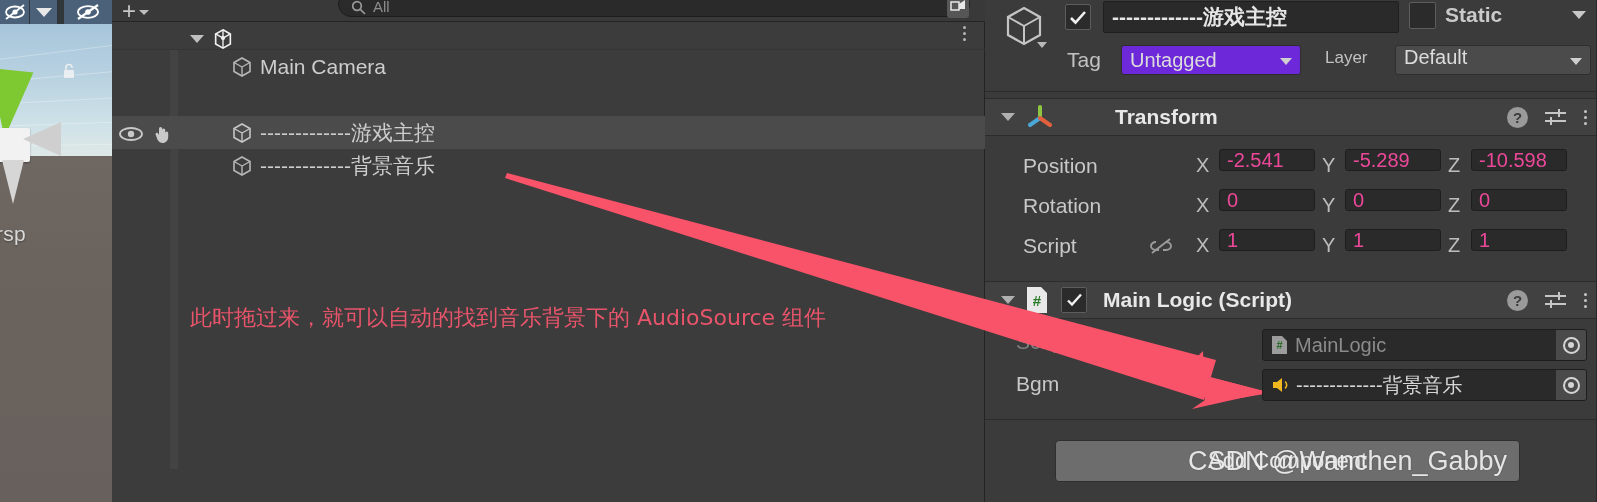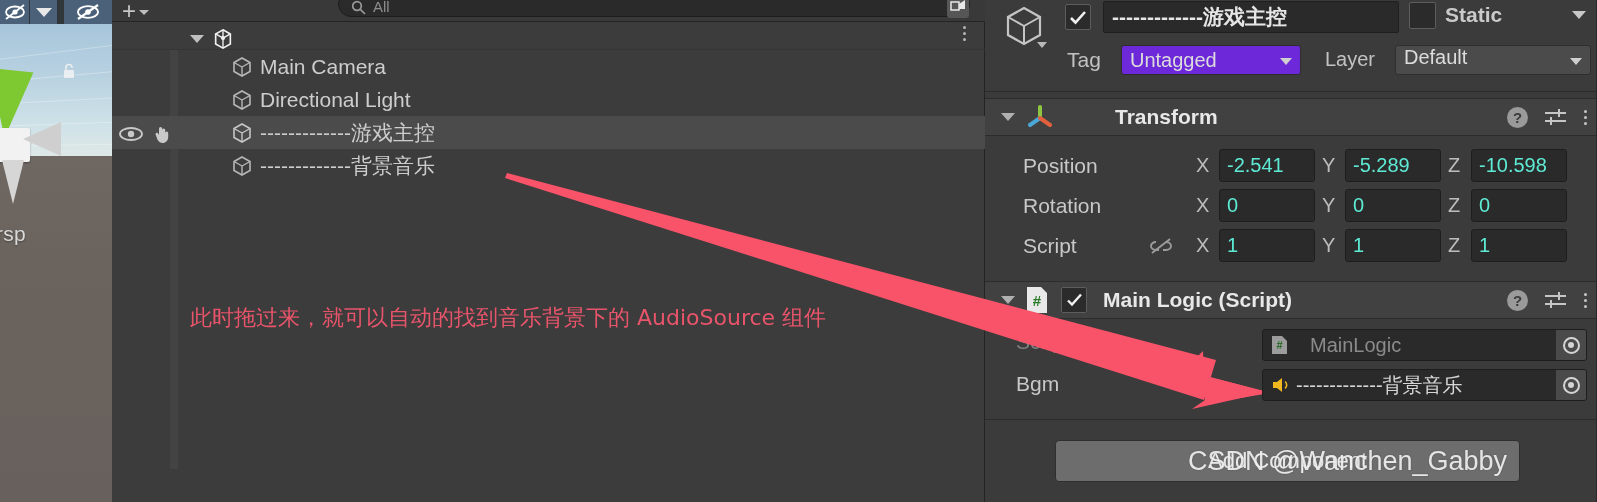--- a/index.html
+++ b/index.html
@@ -201,21 +201,21 @@
     width: 0; height: 0; border-left: 7px solid transparent;
     border-right: 7px solid transparent; border-top: 8px solid #c7c7c7;
   }
   #tag-label { position: absolute; left: 82px; top: 48px; color: #c2c2c2; font-size: 21px; }
   #tag-dd {
     position: absolute; left: 136px; top: 45px; width: 180px; height: 30px;
     background: #6d28d9; border: 1px solid #2e2e2e; border-radius: 3px;
     display: flex; align-items: center; padding: 0 8px;
     color: #dcdcdc; font-size: 20px;
   }
-  #layer-label { position: absolute; left: 340px; top: 48px; color: #c2c2c2; font-size: 20px; }
+  #layer-label { position: absolute; left: 340px; top: 48px; color: #c2c2c2; font-size: 17px; }
   #layer-dd {
     position: absolute; left: 410px; top: 45px; width: 196px; height: 30px;
     background: #4b4b4b; border: 1px solid #2e2e2e; border-radius: 3px;
     display: flex; align-items: flex-start; padding: 0 8px;
     color: #dcdcdc; font-size: 20px;
   }
   .dd-caret {
     position: absolute; right: 8px; top: 12px;
     width: 0; height: 0; border-left: 6px solid transparent;
     border-right: 6px solid transparent; border-top: 7px solid #cfcfcf;
@@ -242,23 +242,23 @@
     color: #3b3b3b; font-size: 15px; font-weight: bold;
     display: flex; align-items: center; justify-content: center;
   }
   .kebab-v { display: flex; flex-direction: column; gap: 3px; align-items: center; }
   .kebab-v .kdot { background: #c6c6c6; }
 
   .tf-row { position: absolute; left: 0; width: 612px; height: 40px; }
   .tf-label { position: absolute; left: 38px; top: 8px; color: #c8c8c8; font-size: 21px; }
   .axis-label { position: absolute; top: 8px; color: #bdbdbd; font-size: 20px; }
   .num-field {
-    position: absolute; top: 3px; height: 33px;
+    position: absolute; top: 3px; height: 22px;
     background: #2a2a2a; border: 1px solid #1e1e1e; border-radius: 3px;
-    color: #5eead4; font-size: 20px; display: flex; align-items: center;
+    color: #ec4899; font-size: 20px; display: flex; align-items: center;
     padding-left: 7px; overflow: hidden; white-space: nowrap;
   }
 
   #script-label {
     position: absolute; left: 1016px; top: 330px; color: #808080;
     font-size: 21px; z-index: 5;
   }
   #bgm-label {
     position: absolute; left: 1016px; top: 372px; color: #c8c8c8;
     font-size: 21px; z-index: 45;
@@ -380,27 +380,20 @@
     <div class="row-divider" style="top:49px;"></div>
 
     <div class="hier-row" style="top:50px;">
       <svg class="go-icon" style="top:5px;" viewBox="0 0 24 24">
         <path d="M12 3 L20 7.5 L20 16.5 L12 21 L4 16.5 L4 7.5 Z" fill="none" stroke="#b7b7b7" stroke-width="1.6"></path>
         <path d="M12 12 L12 21 M12 12 L4 7.5 M12 12 L20 7.5" stroke="#b7b7b7" stroke-width="1.4"></path>
       </svg>
       <span class="row-label">Main Camera</span>
     </div>
 
-    <div class="hier-row" style="top:83px;">
-      <svg class="go-icon" style="top:5px;" viewBox="0 0 24 24">
-        <path d="M12 3 L20 7.5 L20 16.5 L12 21 L4 16.5 L4 7.5 Z" fill="none" stroke="#b7b7b7" stroke-width="1.6"></path>
-        <path d="M12 12 L12 21 M12 12 L4 7.5 M12 12 L20 7.5" stroke="#b7b7b7" stroke-width="1.4"></path>
-      </svg>
-      <span class="row-label">Directional Light</span>
-    </div>
 
     <div class="hier-row selected" style="top:116px;">
       <div class="row-icons" style="top:7px;">
         <svg width="26" height="18" viewBox="0 0 26 18">
           <ellipse cx="13" cy="9" rx="11" ry="6" fill="none" stroke="#c9c9c9" stroke-width="1.8"></ellipse>
           <circle cx="13" cy="9" r="3.2" fill="#c9c9c9"></circle>
         </svg>
         <svg width="22" height="22" viewBox="0 0 22 22">
           <path d="M7 12 L7 5.5 A1.6 1.6 0 0 1 10.2 5.5 L10.2 10 L10.2 7 A1.5 1.5 0 0 1 13.2 7 L13.2 10 A1.5 1.5 0 0 1 16.2 10 L16.2 14 C16.2 18 13 20 10.5 20 C7.5 20 5.5 17.5 4.8 14.8 L3.6 11.5 A1.4 1.4 0 0 1 6.2 10.5 Z" fill="#c9c9c9"></path>
         </svg>
@@ -551,21 +544,21 @@
       </div>
     </div>
   </div>
 
   <span id="script-label">Script</span>
   <div class="obj-field" style="left:1262px;top:329px;width:325px;">
     <svg style="margin-left:8px;width:17px;height:20px;flex:none;" viewBox="0 0 17 20">
       <path d="M1 1 H11 L16 6 V19 H1 Z" fill="#9c9c9c"></path>
       <text x="8.5" y="14" font-size="11" font-weight="bold" fill="#2a6b2a" text-anchor="middle" font-family="'Liberation Sans',sans-serif">#</text>
     </svg>
-    <span style="color:#8b8b8b;font-size:20px;margin-left:22px;">MainLogic</span>
+    <span style="color:#8b8b8b;font-size:20px;margin-left:7px;">MainLogic</span>
     <span class="obj-picker">
       <span class="picker-ring">
           <span class="picker-dot"></span>
         </span>
     </span>
   </div>
 
   <span id="bgm-label">Bgm</span>
   <div class="obj-field" style="left:1262px;top:369px;width:325px;z-index:45;">
     <svg style="margin-left:8px;width:20px;height:18px;flex:none;" viewBox="0 0 20 18">

